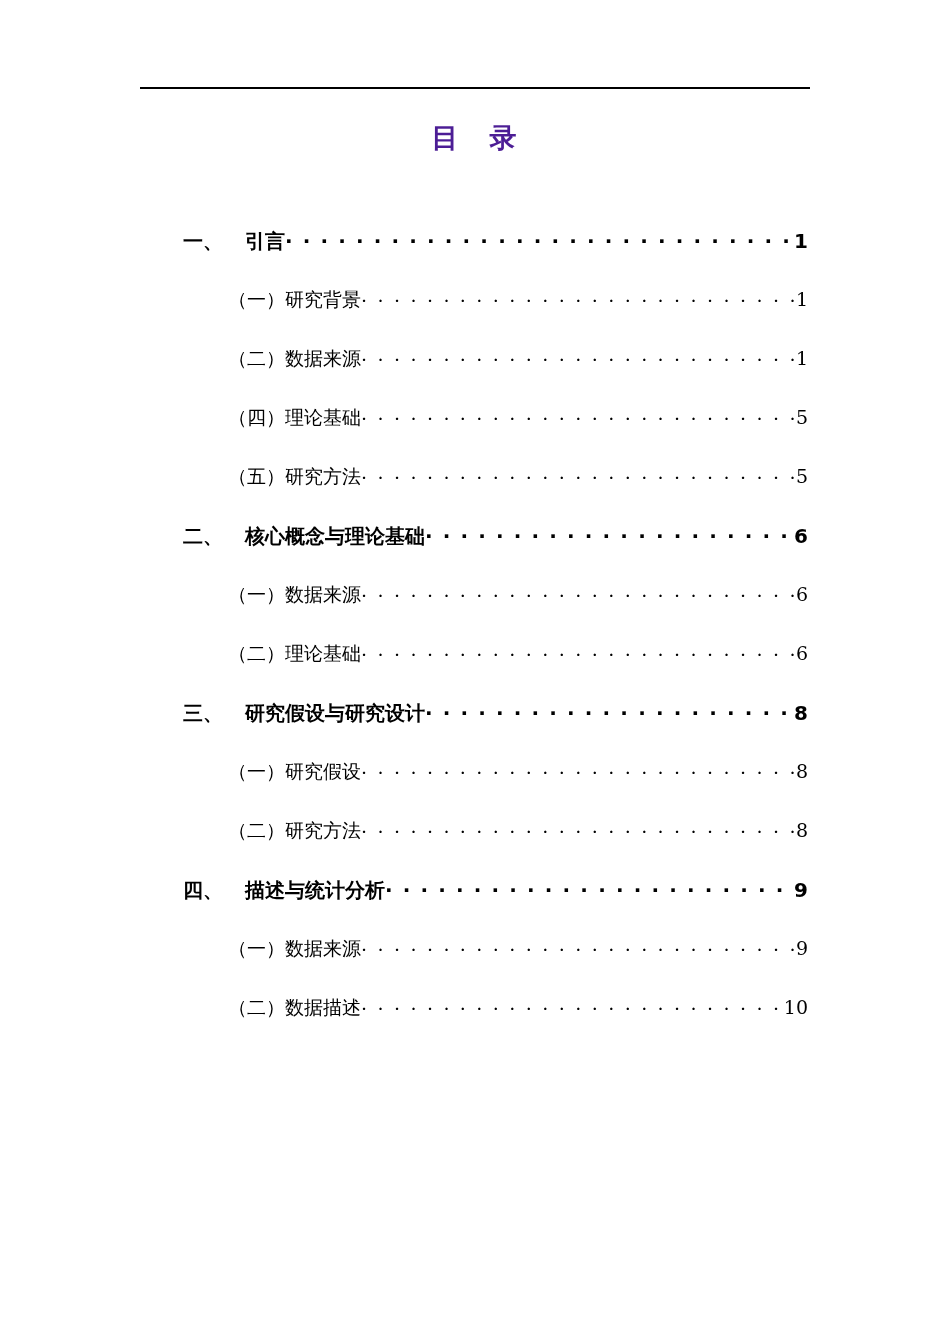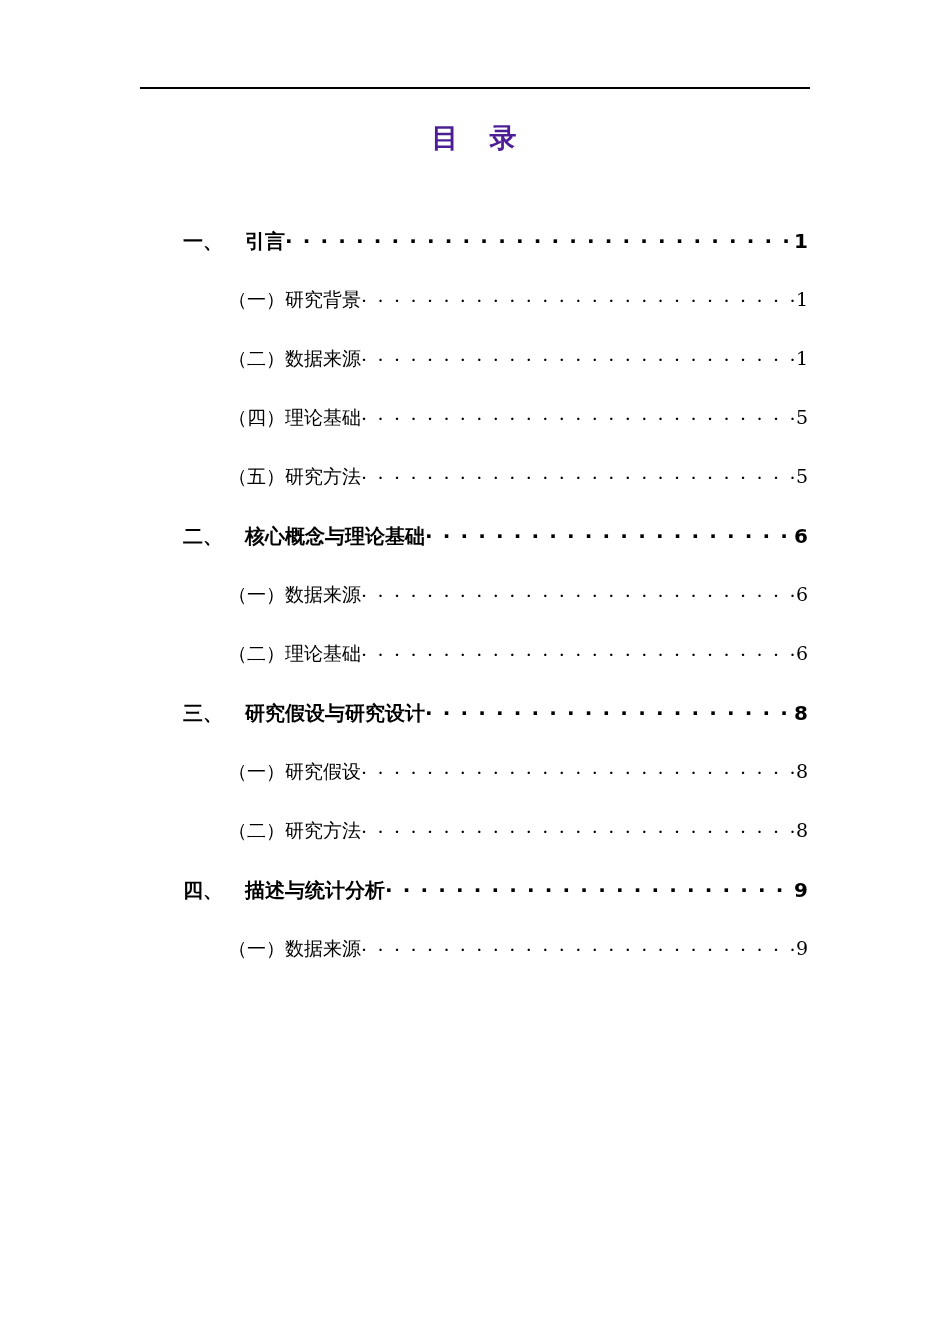--- a/index.html
+++ b/index.html
@@ -209,15 +209,20 @@
         <span class="toc-num">四、</span>
         <span class="toc-label">描述与统计分析</span>
         <span class="toc-leader"></span>
         <span class="toc-page">9</span>
       </div>
       <div class="toc-entry lvl2">
         <span class="toc-label">（一）数据来源</span>
         <span class="toc-leader"></span>
         <span class="toc-page">9</span>
       </div>
+      <div class="toc-entry lvl2">
+        <span class="toc-label">（二）数据描述</span>
+        <span class="toc-leader"></span>
+        <span class="toc-page">10</span>
+      </div>
     </div>
 
 </div>
 
 </body></html>

